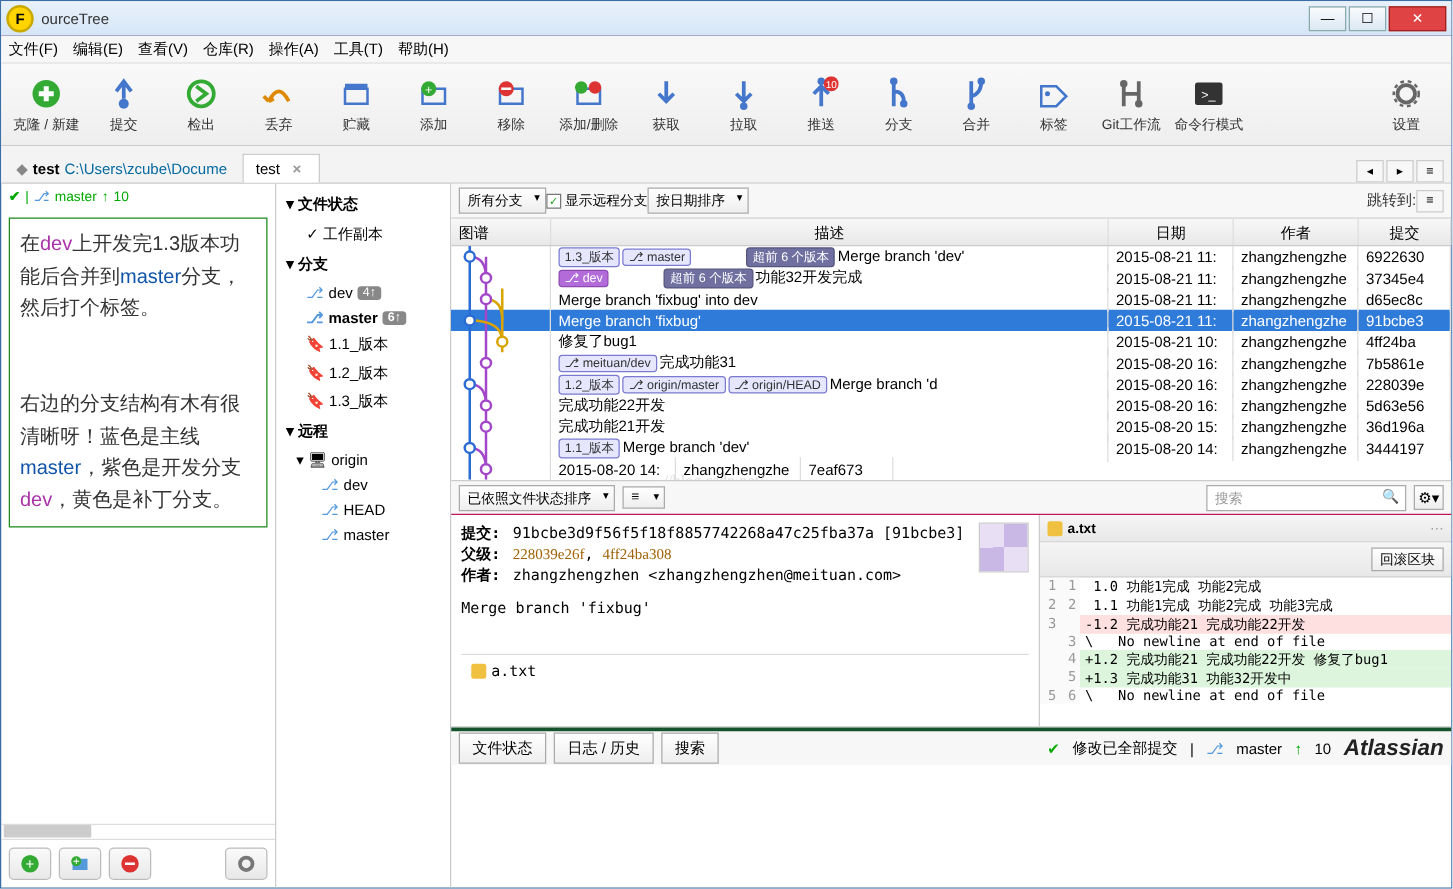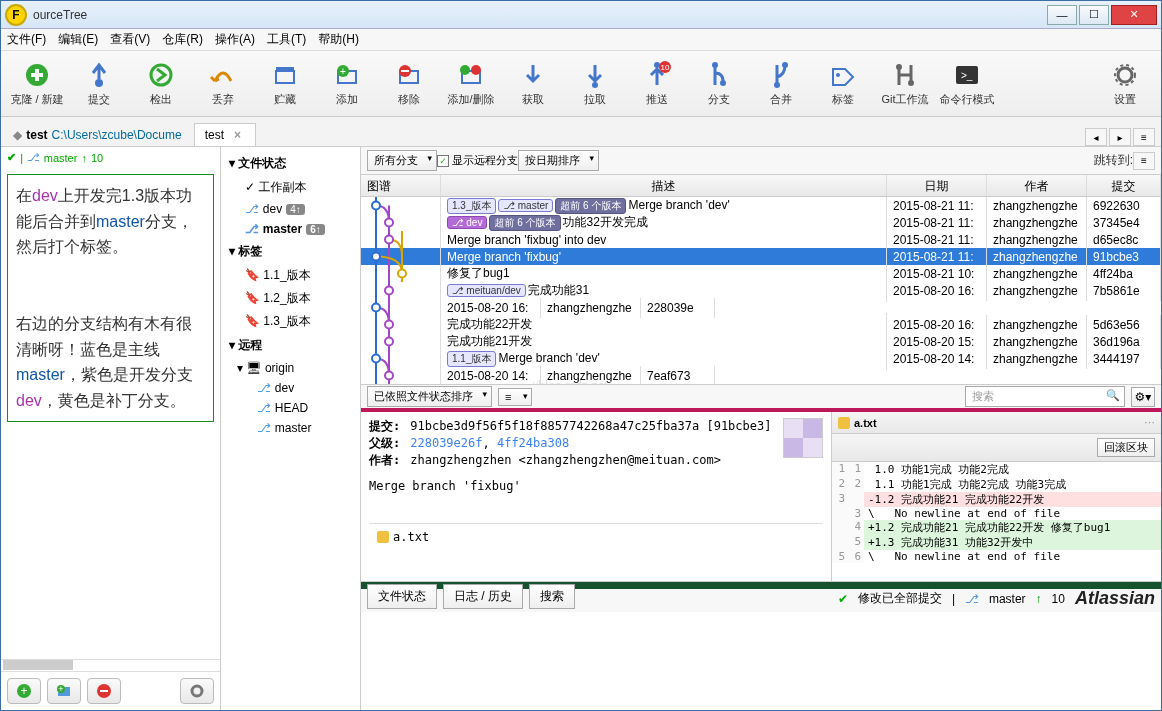--- a/index.html
+++ b/index.html
@@ -47,40 +47,40 @@
 .col-desc { flex: 1; min-width: 0; }
 .col-date { width: 100px; }
 .col-auth { width: 100px; }
 .col-commit { width: 74px; }
 .rows { overflow: auto; flex: 1; position: relative; }
 .row { display: flex; height: 17px; font-size: 12px; align-items: center; }
 .row.sel { background: #2f7bd9; color: #fff; }
 .row .col-graph { position: relative; height: 17px; }
 .pill { display: inline-block; border: 1px solid #7a7ad0; background: #e6e6ff; color: #333; border-radius: 3px; padding: 0 4px; font-size: 10px; margin-right: 2px; }
 .pill.purple { background: #b36bd9; color: #fff; border-color: #8e49b0; }
-.pill.ahead { background: #6f6fa0; color: #fff; border-color: #55557e; }
-.detailbar { height: 28px; display: flex; align-items: center; gap: 6px; padding: 3px 6px; border-top: 1px solid #ccc; border-bottom: 4px solid #be185d; background: #f7f7f7; }
+.pill.ahead { background: #6f6fa0; color: #fff; border-color: #55557e; margin-left: 42px; }
+.detailbar { height: 28px; display: flex; align-items: center; gap: 6px; padding: 3px 6px; border-top: 1px solid #ccc; border-bottom: 1px solid #be185d; background: #f7f7f7; }
 .searchbox { margin-left: auto; border: 1px solid #aaa; padding: 2px 20px 2px 6px; background: #fff; width: 160px; position: relative; color: #999; font-size: 11px; }
 .gear { width: 24px; height: 20px; border: 1px solid #aaa; background: linear-gradient(#fff,#eee); display: flex; align-items: center; justify-content: center; }
 .detail { display: flex; height: 170px; border-bottom: 1px solid #ccc; }
 .detail .meta { flex: 1; padding: 6px 8px; font-size: 12px; font-family: Consolas, monospace; overflow: auto; }
 .detail .meta .lbl { display: inline-block; width: 34px; }
-.detail .meta a { color: #3b82f6; text-decoration: none; }
+.detail .meta a { color: #a16207; text-decoration: none; font-family: Liberation Serif, serif; }
 .diff { width: 330px; border-left: 1px solid #ccc; display: flex; flex-direction: column; font-size: 11px; }
 .diffhdr { background: linear-gradient(#f5f5f5,#e8e8e8); border-bottom: 1px solid #ccc; padding: 4px 6px; display: flex; align-items: center; }
 .diffhdr .dots { margin-left: auto; color: #999; }
 .diffbtn { margin-left: auto; border: 1px solid #aaa; padding: 1px 6px; background: linear-gradient(#fff,#eee); font-size: 11px; }
 .difflines { font-family: Consolas, monospace; font-size: 11px; overflow: auto; flex: 1; }
 .dl { display: flex; }
 .dl .ln { width: 16px; text-align: right; color: #999; padding-right: 3px; background: #fafafa; }
 .dl .ct { flex: 1; padding-left: 4px; white-space: pre; }
 .dl.del .ct { background: #ffe0e0; }
 .dl.add .ct { background: #dcf5dc; }
 .filelist { padding: 6px 8px; font-size: 12px; display: flex; align-items: center; gap: 4px; }
-.footer { height: 30px; display: flex; align-items: flex-end; gap: 6px; padding: 3px 6px; border-top: 7px solid #14532d; background: #f7f7f7; }
+.footer { height: 30px; display: flex; align-items: center; gap: 6px; padding: 3px 6px; border-top: 3px solid #14532d; background: #f7f7f7; }
 .footer .btn { border: 1px solid #aaa; background: linear-gradient(#fff,#eee); padding: 3px 10px; font-size: 12px; }
 .footer .right { margin-left: auto; display: flex; align-items: center; gap: 10px; }
 .brandtxt { font-family: Arial; font-weight: bold; font-size: 18px; color: #222; font-style: italic; }
 svg.graph { position: absolute; left: 0; top: 0; }
 .checkbox { display: inline-flex; align-items: center; gap: 3px; font-size: 11px; }
 .checkbox .box { width: 12px; height: 12px; border: 1px solid #777; background: #fff; display: flex; align-items: center; justify-content: center; font-size: 9px; color: #2a2; }
 .watermark { position: absolute; left: 170px; top: 180px; color: #ddd; font-size: 13px; font-family: Consolas; pointer-events: none; }
 </style>
 </head>
 <body>
@@ -291,23 +291,23 @@
             <svg width="16" height="16">
               <circle cx="8" cy="8" r="5" fill="none" stroke="#777" stroke-width="3"></circle>
             </svg>
           </div>
       </div>
     </div>
 
     <div class="sidebar" id="sidebar">
         <div class="sbhdr">▾ 文件状态</div>
         <div class="sbitem">✓ 工作副本</div>
+        <div class="sbhdr">▾ 分支</div>
         <div class="sbitem "><span style="color:#59d">⎇</span> dev <span class="cnt">4↑</span></div>
         <div class="sbitem bold"><span style="color:#59d">⎇</span> master <span class="cnt">6↑</span></div>
-        <div class="sbhdr">▾ 标签</div>
         <div class="sbitem">🔖 1.1_版本</div>
         <div class="sbitem">🔖 1.2_版本</div>
         <div class="sbitem">🔖 1.3_版本</div>
         <div class="sbhdr">▾ 远程</div>
         <div class="sbitem" style="padding-left:14px">▾ 🖥 origin</div>
         <div class="sbitem" style="padding-left:34px"><span style="color:#59d">⎇</span> dev</div>
         <div class="sbitem" style="padding-left:34px"><span style="color:#59d">⎇</span> HEAD</div>
         <div class="sbitem" style="padding-left:34px"><span style="color:#59d">⎇</span> master</div>
       </div>
 
@@ -388,20 +388,21 @@
   </div>
           <div class="row ">
     <div class="col-graph"></div>
     <div class="col-desc"><span class="pill ">⎇ meituan/dev</span>完成功能31</div>
     <div class="col-date">2015-08-20 16:</div>
     <div class="col-auth">zhangzhengzhe</div>
     <div class="col-commit">7b5861e</div>
   </div>
           <div class="row ">
     <div class="col-graph"></div>
+    <div class="col-desc"><span class="pill ">1.2_版本</span><span class="pill ">⎇ origin/master</span><span class="pill ">⎇ origin/HEAD</span>Merge branch 'd</div>
     <div class="col-date">2015-08-20 16:</div>
     <div class="col-auth">zhangzhengzhe</div>
     <div class="col-commit">228039e</div>
   </div>
           <div class="row ">
     <div class="col-graph"></div>
     <div class="col-desc">完成功能22开发</div>
     <div class="col-date">2015-08-20 16:</div>
     <div class="col-auth">zhangzhengzhe</div>
     <div class="col-commit">5d63e56</div>

